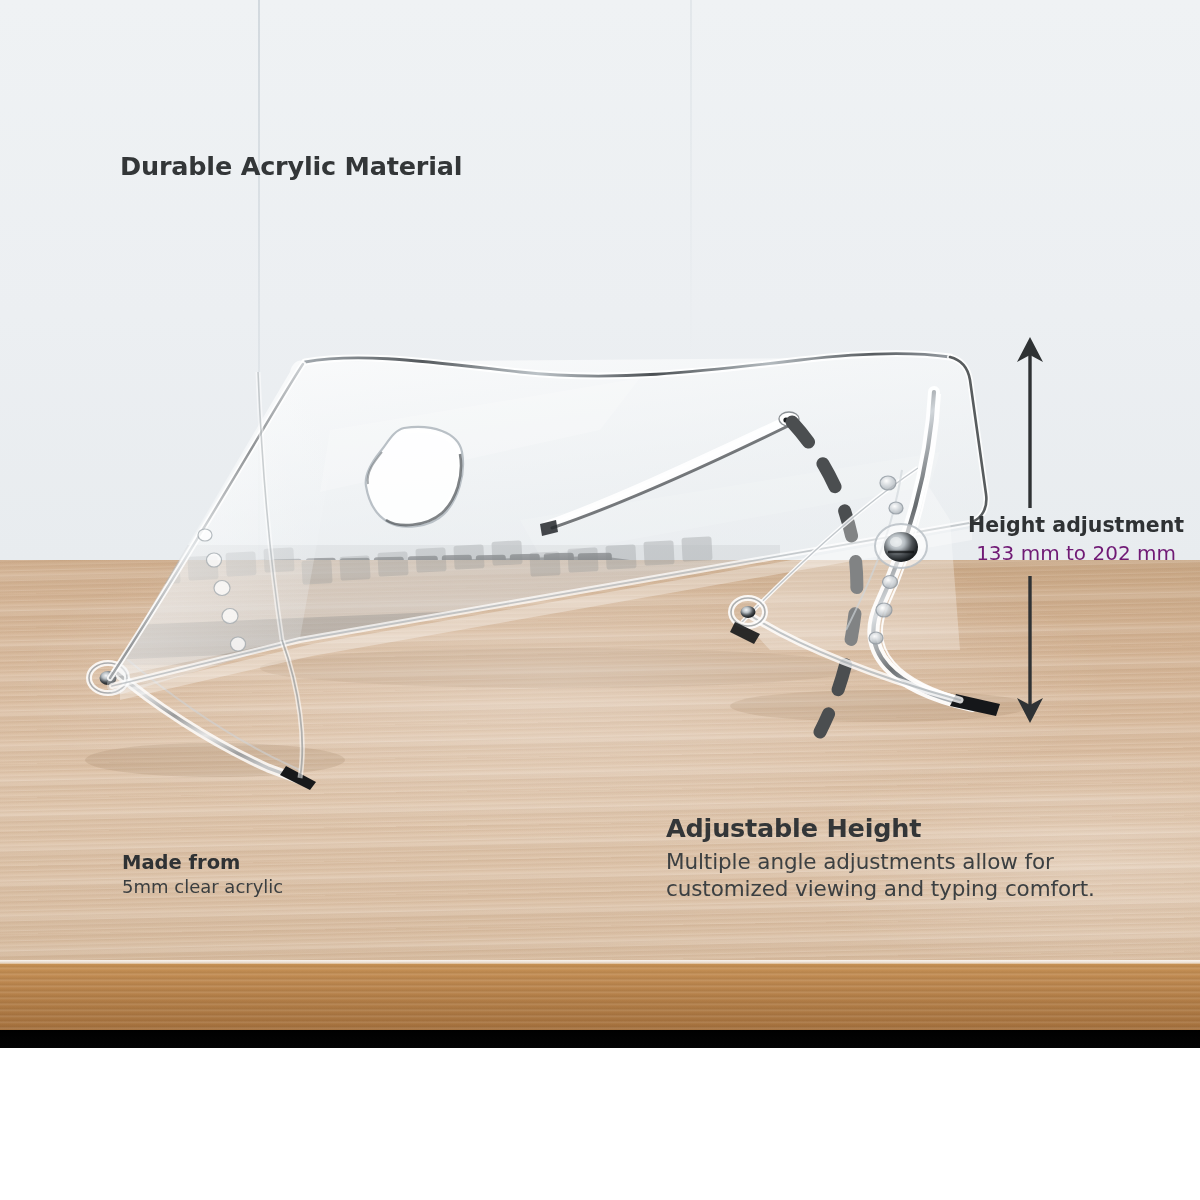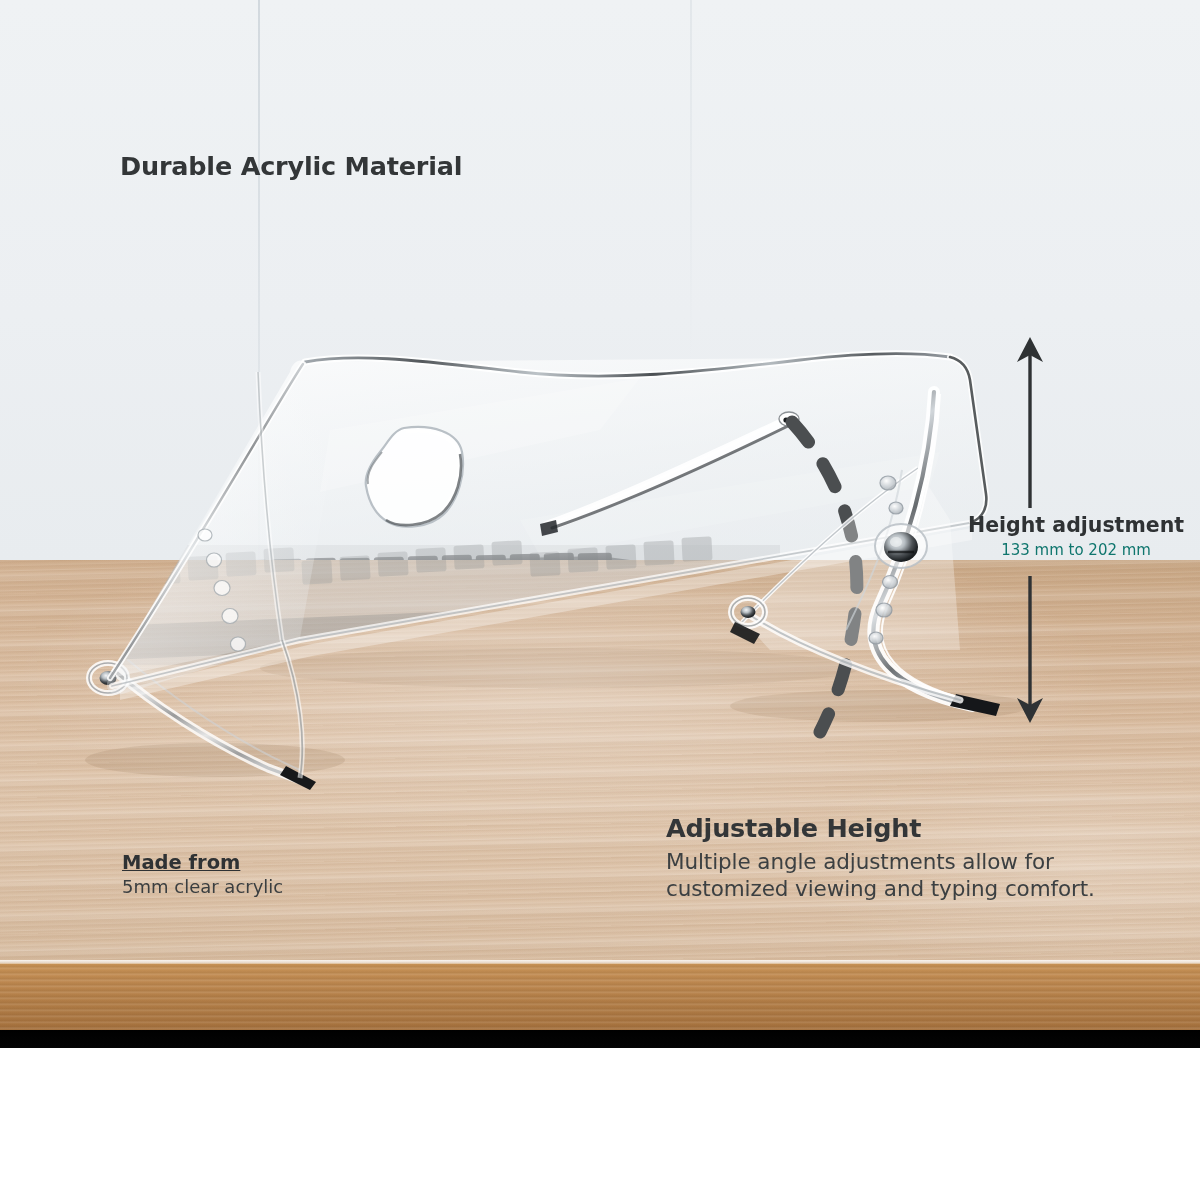--- a/index.html
+++ b/index.html
@@ -140,40 +140,39 @@
     white-space: pre-line;
     letter-spacing: -0.1px;
   }
   .c-small-title {
     font-weight: 700;
     font-size: 19.5px;
     color: #2f3234;
     margin: 0 0 2px 0;
     line-height: 1.15;
     white-space: nowrap;
-    text-decoration: underline;
   }
   .c-small-body {
     font-size: 18px;
     color: #3a3e40;
     margin: 0;
     line-height: 1.2;
     white-space: nowrap;
   }
   .c-dim-title {
     font-weight: 700;
     font-size: 20.5px;
     color: #2f3234;
     margin: 0 0 3px 0;
     line-height: 1.15;
     white-space: nowrap;
   }
   .c-dim-body {
-    font-size: 15px;
-    color: #0f766e;
+    font-size: 20px;
+    color: #701a75;
     margin: 0;
     line-height: 1.2;
     white-space: nowrap;
   }
 
   #callout-material { left: 120px; top: 152px; }
   #callout-madefrom { left: 122px; top: 852px; }
   #callout-angle    { left: 666px; top: 814px; }
   #callout-height   { left: 968px; top: 514px; text-align: center; }
 </style>

